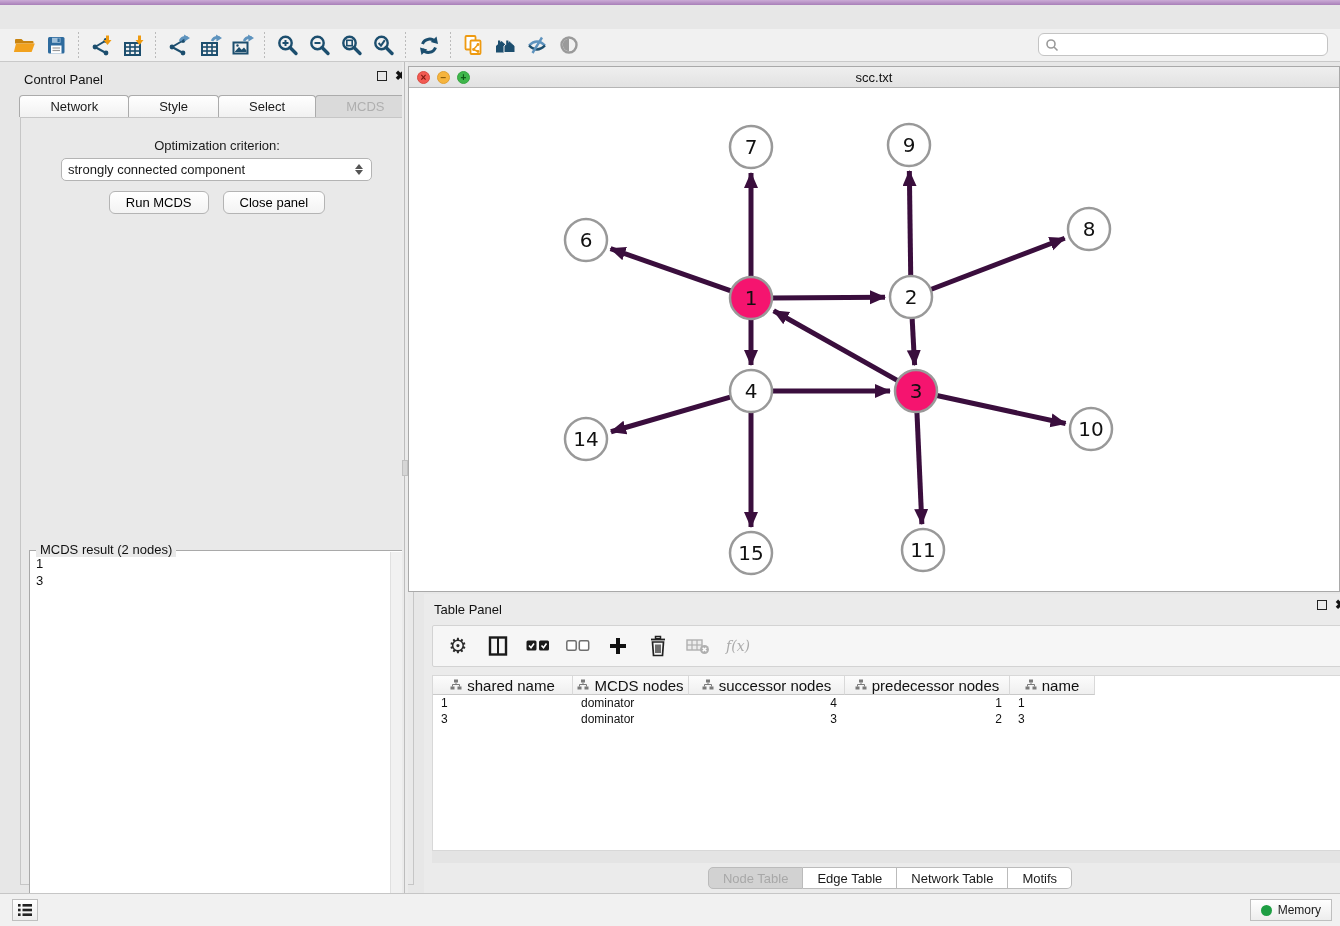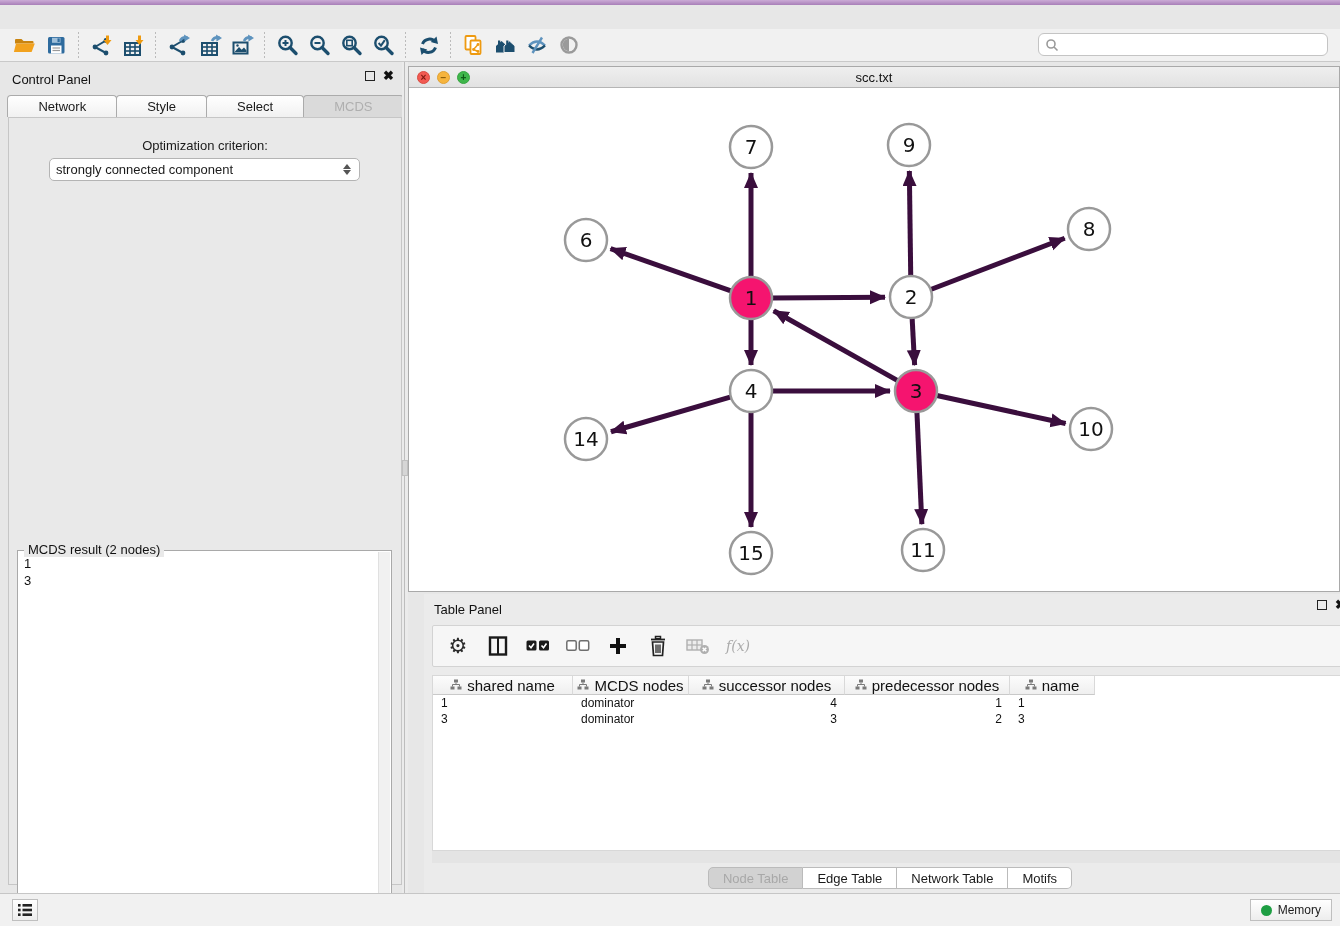--- a/index.html
+++ b/index.html
@@ -29,21 +29,21 @@
   .search-wrap { position:absolute; right:12px; top:33px; width:290px; height:23px;
                  background:#fff; border:1px solid #C4C4C4; border-radius:6px;
                  display:flex; align-items:center; padding-left:6px; }
   .search-wrap input { border:none; outline:none; flex:1; font-size:12px;
                        font-family:"Liberation Sans",sans-serif; background:transparent; }
 
   
   .body { position:absolute; left:0; top:62px; width:1340px; height:831px; background:#E7E7E7; }
 
   
-  .control-panel { position:absolute; left:4px; top:0; width:402px; height:831px; }
+  .control-panel { position:absolute; left:16px; top:0; width:402px; height:831px; }
   .cp-header { position:absolute; left:8px; top:10px; font-size:13px; color:#111; }
   .panel-icons { position:absolute; top:9px; display:flex; gap:8px; align-items:center; }
   .float-ico { width:10px; height:10px; border:1.5px solid #222; display:inline-block; }
   .close-ico { font-size:13px; font-weight:bold; color:#111; line-height:10px; }
   .cp-tabs { position:absolute; left:0; top:33px; width:402px; display:flex; justify-content:center; }
   .cp-tab { height:22px; padding:0 30px; border:1px solid #ABABAB; border-bottom:none;
             border-radius:4px 4px 0 0; margin-right:-1px; line-height:21px;
             background:linear-gradient(#FFFFFF,#F1F1F1); font-size:13px; }
   .cp-tab.active { background:#DADADA; color:#AFAFAF; }
   .cp-content { position:absolute; left:4px; top:55px; width:394px; height:768px;
@@ -313,20 +313,24 @@
           <div class="cp-tab active">MCDS</div>
         </div>
       <div class="cp-content">
         <div class="opt-label">Optimization criterion:</div>
         <div class="dropdown">
           <span>strongly connected component</span>
           <span class="dd-chevrons">
             <span class="dd-up"></span>
               <span class="dd-down"></span>
           </span>
+        </div>
+        <div class="cp-buttons">
+          <button class="btn">Run MCDS</button>
+          <button class="btn">Close panel</button>
         </div>
         <div class="result-box">
           <div class="result-legend">MCDS result (2 nodes)</div>
           <div class="result-text" id="result-text">1
 3</div>
           <div class="result-scroll"></div>
         </div>
       </div>
     </div>
 

